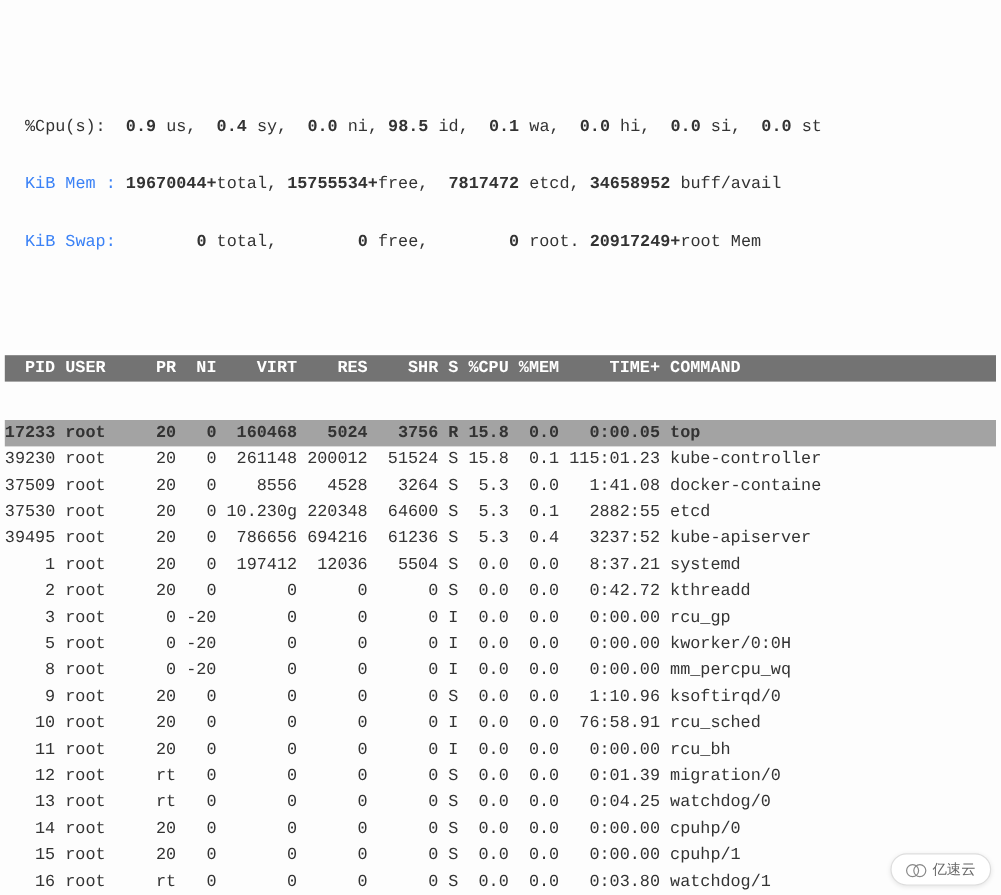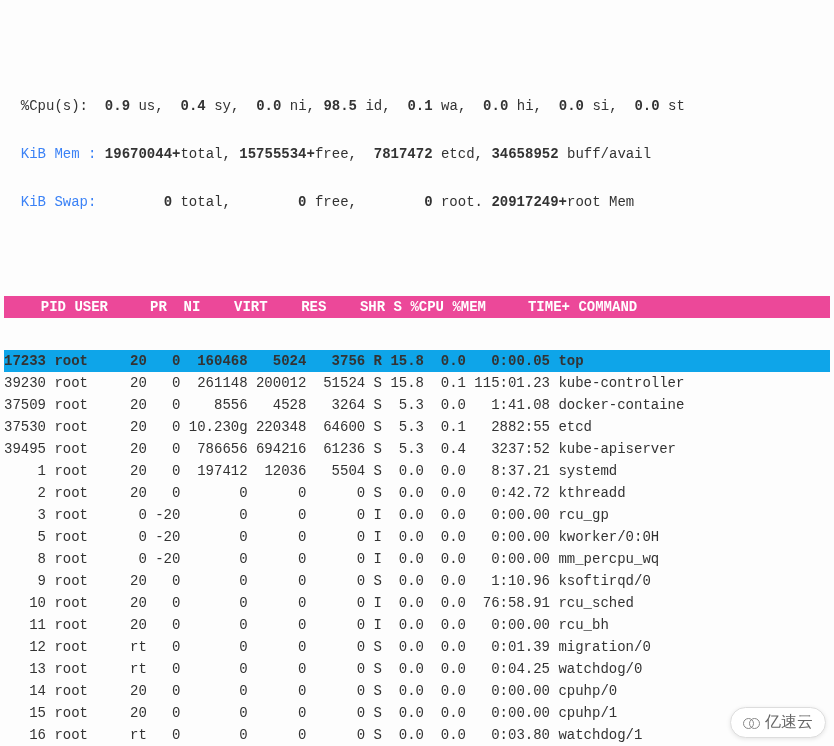--- a/index.html
+++ b/index.html
@@ -8,27 +8,26 @@
       font-size: 14px;
       background: #fdfdfd;
       color: #333;
       white-space: pre;
       padding: 2px 4px;
       width: 834px;
     }
     .bold { font-weight: bold; }
     .teal { color: #3b82f6; }
     .header-line { color: #333; }
-    .hl-row { background: #0ea5e9; }
+    .hl-row { background: #a3a3a3; }
     .table-header {
-      background: #ec4899;
+      background: #737373;
       color: #fff;
       font-weight: bold;
       display: block;
-      padding-left: 20px;
     }
     .row { display: block; line-height: 22px; }
     .c-pid { display: inline-block; width: 5ch; text-align: right; }
     .c-user { display: inline-block; width: 8ch; text-align: left; padding-left: 1ch; }
     .c-pr { display: inline-block; width: 4ch; text-align: right; }
     .c-ni { display: inline-block; width: 4ch; text-align: right; }
     .c-virt { display: inline-block; width: 8ch; text-align: right; }
     .c-res { display: inline-block; width: 7ch; text-align: right; }
     .c-shr { display: inline-block; width: 7ch; text-align: right; }
     .c-s { display: inline-block; width: 2ch; text-align: left; padding-left: 1ch; }
@@ -37,21 +36,21 @@
     .c-time { display: inline-block; width: 10ch; text-align: right; }
     .c-cmd { display: inline-block; padding-left: 1ch; }
     .watermark {
       position: fixed;
       right: 8px;
       bottom: 8px;
       background: #fff;
       border: 1px solid #ddd;
       border-radius: 16px;
       padding: 4px 12px;
-      font-size: 16px;
+      font-size: 12px;
       color: #666;
       box-shadow: 0 1px 4px rgba(0,0,0,0.1);
       display: flex;
       align-items: center;
       gap: 6px;
     }
     .watermark-icon {
       display: inline-block;
       width: 16px;
       height: 10px;

